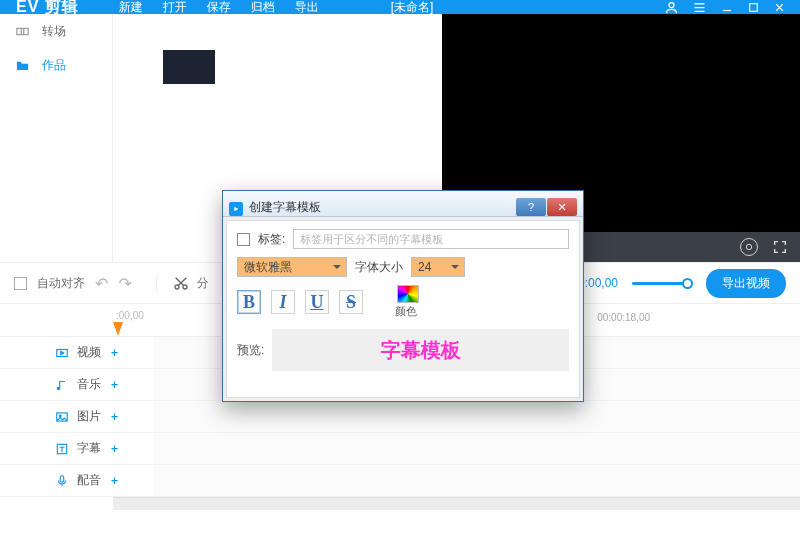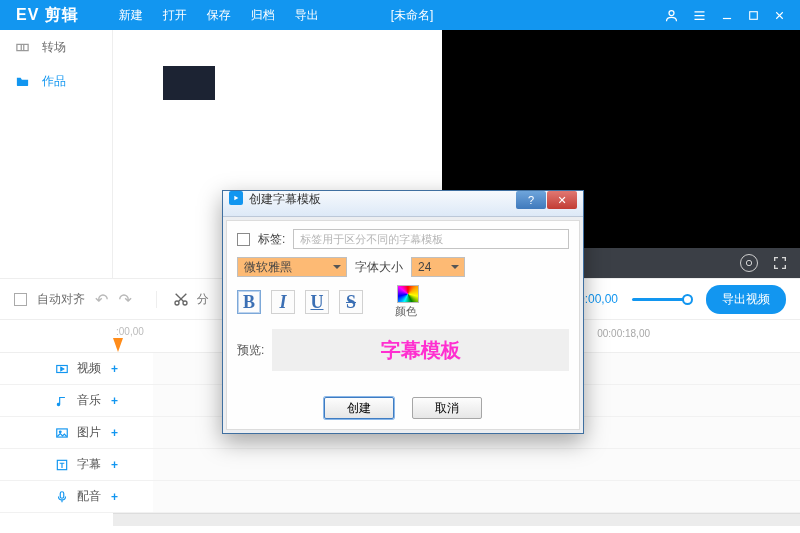--- a/index.html
+++ b/index.html
@@ -1,19 +1,19 @@
 <!DOCTYPE html>
 <html><head>
 <meta charset="utf-8">
 <style>
 * { margin: 0; padding: 0; box-sizing: border-box; font-family: "Microsoft YaHei", Arial, sans-serif; }
 body { width: 800px; height: 533px; background: #fff; position: relative; overflow: hidden; font-size: 12px; }
 
 
-.topbar { height: 30px; background: #1296f0; display: flex; align-items: center; color: #fff; padding: 0 14px 0 16px; position: relative; }
+.topbar { height: 14px; background: #1296f0; display: flex; align-items: center; color: #fff; padding: 0 14px 0 16px; position: relative; }
 .topbar .app-name { font-size: 16px; font-weight: 700; letter-spacing: 1px; }
 .topbar .menu { display: flex; margin-left: 30px; gap: 0; }
 .topbar .menu span { padding: 0 10px; font-size: 12px; cursor: pointer; }
 .topbar .doc-title { position: absolute; left: 50%; transform: translateX(-50%); font-size: 12px; margin-left: 12px; }
 .topbar .win-controls { margin-left: auto; display: flex; align-items: center; gap: 13px; }
 .topbar .win-controls span { display: inline-flex; }
 
 
 .stage { display: flex; height: 248px; }
 .sidebar { width: 113px; border-right: 1px solid #eee; background: #fff; }
@@ -55,21 +55,21 @@
 .track .track-head { width: 113px; padding-left: 14px; display: flex; align-items: center; gap: 8px; }
 .track .track-head .ticon { width: 15px; height: 15px; display: inline-flex; align-items: center; justify-content: center; color: #1296f0; }
 .track .track-head .tlabel { color: #555; }
 .track .track-head .plus { color: #1296f0; margin-left: 2px; font-weight: 700; }
 .track .track-body { flex: 1; background: #fbfbfb; height: 100%; }
 .tracks .hscroll { height: 13px; background: #ececec; margin-left: 113px; border-top: 1px solid #ddd; }
 
 
 .scrim { position: absolute; inset: 0; }
 .dialog { position: absolute; left: 222px; top: 190px; width: 362px; background: #eceef1; border: 1px solid #3f6fa0; box-shadow: 0 8px 22px rgba(0,0,0,.35); }
-.dlg-title { height: 26px; background: linear-gradient(#f6f9fd, #dde9f7); border-bottom: 1px solid #bcc8d8; display: flex; align-items: flex-start; padding: 0 6px; font-size: 12px; color: #333; }
+.dlg-title { height: 26px; background: linear-gradient(#f6f9fd, #dde9f7); border-bottom: 1px solid #bcc8d8; display: flex; align-items: flex-end; padding: 0 6px; font-size: 12px; color: #333; }
 .dlg-title .play-ico { width: 14px; height: 14px; background: #1296f0; border-radius: 2px; display: inline-flex; align-items: center; justify-content: center; margin-right: 6px; }
 .dlg-title .win-btns { margin-left: auto; display: flex; gap: 1px; }
 .dlg-title .win-btns .b { width: 30px; height: 18px; display: inline-flex; align-items: center; justify-content: center; font-size: 11px; color: #fff; border-radius: 2px; }
 .dlg-title .win-btns .help { background: linear-gradient(#6fa5db,#3f79bc); }
 .dlg-title .win-btns .close { background: linear-gradient(#e07872,#c23c34); }
 .dlg-body { padding: 8px 10px 6px; background: #fefefe; margin: 3px; border: 1px solid #dcdcdc; }
 .row { display: flex; align-items: center; gap: 8px; margin-bottom: 8px; font-size: 12px; color: #444; }
 .row .chkbox { width: 13px; height: 13px; border: 1px solid #8a8a8a; background: #fff; }
 .row input[type=text] { flex: 1; height: 20px; border: 1px solid #c4c4c4; padding: 0 6px; font-size: 11px; color: #333; }
 .row input::placeholder { color: #b5b5b5; }
@@ -330,19 +330,15 @@
           <span class="color-swatch"></span>
           <span class="color-label">颜色</span>
         </div>
       </div>
       <div class="preview-row">
         <span class="label">预览:</span>
         <div class="preview-box">
           <span>字幕模板</span>
         </div>
       </div>
-      <div class="dlg-footer">
-        <button class="primary">创建</button>
-        <button>取消</button>
-      </div>
     </div>
   </div>
 </div>
 
 </body></html>

